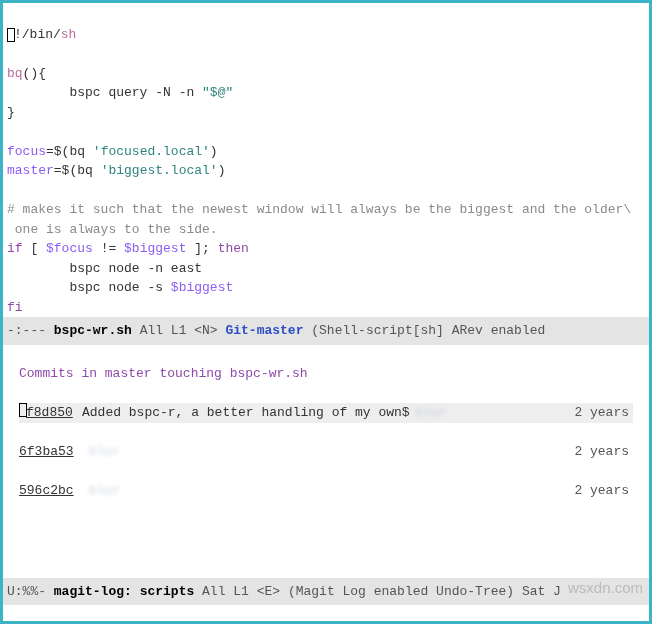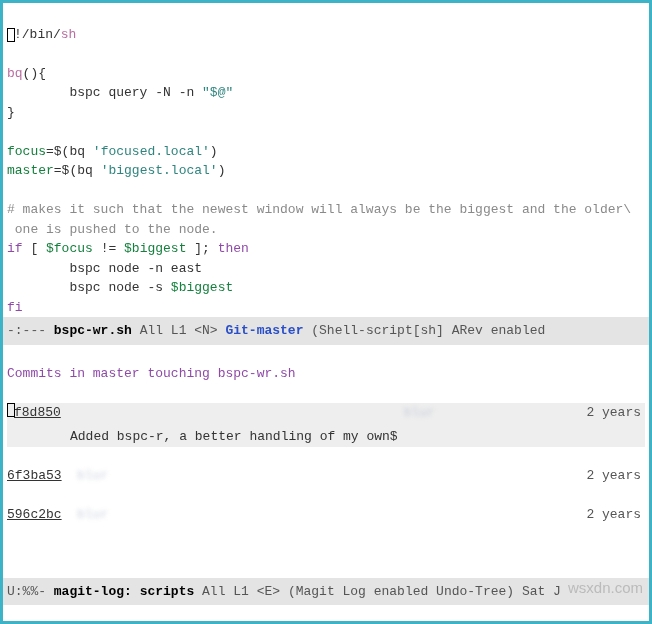--- a/index.html
+++ b/index.html
@@ -20,58 +20,58 @@
     .modeline {
       background: #e4e4e4;
       color: #555;
       padding: 4px 4px;
       font-size: 13px;
       white-space: nowrap;
       overflow: hidden;
     }
     .modeline .strong { color: #000; font-weight: bold; }
     .blue-bold { color: #2a4fc7; font-weight: bold; }
-    .log-pane { padding: 0 4px; height: 240px; }
+    .log-pane { padding: 0 16px; height: 240px; }
     .commit-header { color: #8f4aa8; }
     .commit-row { display: flex; }
     .commit-row span.hash { width: 64px; text-decoration: underline; }
-    .commit-row span.msg { flex: 0 0 auto; margin-top: 24px; }
+    .commit-row span.msg { flex: 0 0 auto; }
     .commit-row span.author { color: #a9b4c9; flex: 0 0 auto; margin-left: 6px; filter: blur(2px); opacity: 0.6; }
     .commit-row span.age { margin-left: auto; color: #555; padding-right: 4px; }
     .commit-row.active { background: #eeeeee; }
     .watermark {
       position: absolute;
       right: 6px;
       bottom: 22px;
       font-size: 15px;
       color: #bbb;
       font-family: Arial, sans-serif;
     }
     .c-pink { color: #b86da0; }
     .c-teal { color: #2e857f; }
-    .c-var { color: #15803d; }
+    .c-var { color: #8b5cf6; }
     .c-comment { color: #8a8a8a; }
     .c-purple { color: #8f4aa8; text-align: right; }
     .cursor-box { display:inline-block; border:1px solid #000; width:8px; height:14px; vertical-align:text-bottom; margin-right:-1px; }
   </style>
 </head>
 <body>
 
 <div class="pane editor">
 <span class="cursor-box"></span><span><span>!/bin/</span><span class="c-pink">sh</span></span>
 
 <span class="c-pink">bq</span><span>(){</span>
 <span><span>        bspc query -N -n </span><span class="c-teal">"$@"</span></span>
 <span>}</span>
 
 <span><span class="c-var">focus</span><span>=$(bq </span><span class="c-teal">'focused.local'</span><span>)</span></span>
 <span><span class="c-var">master</span><span>=$(bq </span><span class="c-teal">'biggest.local'</span><span>)</span></span>
 
 <span class="c-comment"># makes it such that the newest window will always be the biggest and the older\</span>
-<span class="c-comment"> one is pushed to the node.</span>
+<span class="c-comment"> one is always to the side.</span>
 <span><span class="c-purple">if</span><span> [ </span><span class="c-var">$focus</span><span> != </span><span class="c-var">$biggest</span><span> ]; </span><span class="c-purple">then</span></span>
 <span>        bspc node -n east</span>
 <span><span>        bspc node -s </span><span class="c-var">$biggest</span></span>
 <span class="c-purple">fi</span>
 </div>
 
 <div class="modeline"><span> -:--- </span><span class="strong"> bspc-wr.sh</span><span>    All L1   &lt;N&gt;  </span><span class="blue-bold">Git-master</span><span>  (Shell-script[sh] ARev enabled</span></div>
 
 <div class="pane log-pane">
 <div class="commit-header">Commits in master touching bspc-wr.sh</div>

